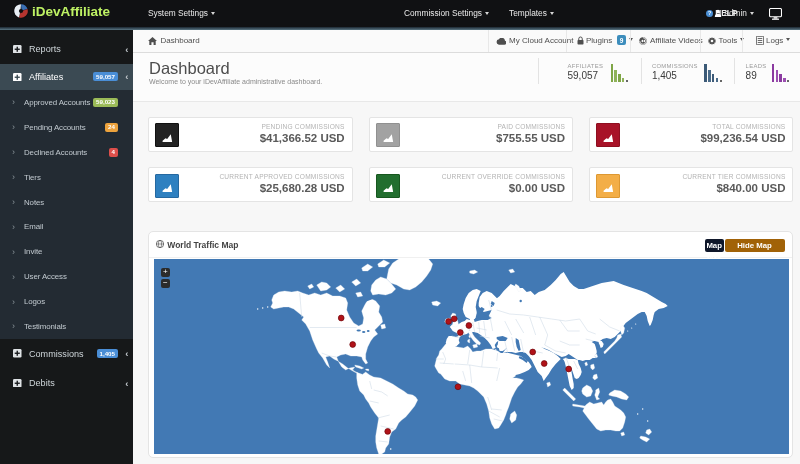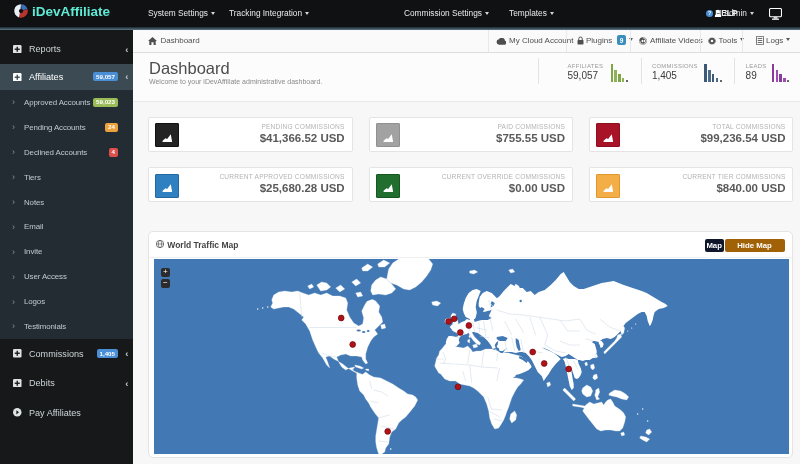--- a/index.html
+++ b/index.html
@@ -3,21 +3,21 @@
 <meta charset="utf-8">
 <style>
 *{margin:0;padding:0;box-sizing:border-box}
 html,body{width:800px;height:464px;overflow:hidden}
 body{font-family:"Liberation Sans",sans-serif;background:#f7f7f7;position:relative}
 .abs{position:absolute}
 
 #navbar{position:absolute;left:0;top:0;width:800px;height:26.5px;background:#101113;z-index:30}
 #navline{position:absolute;left:0;top:26.5px;width:800px;height:3px;background:linear-gradient(#1b2731,#5a7684);z-index:30}
 #logo{position:absolute;left:13px;top:3px;display:flex;align-items:center}
-#logotext{color:#5eead4;font-weight:bold;font-size:13.5px;letter-spacing:0px;margin-left:3px}
+#logotext{color:#bef264;font-weight:bold;font-size:13.5px;letter-spacing:0px;margin-left:3px}
 .navitem{position:absolute;top:0;height:26.5px;line-height:26.5px;color:#eaeaea;font-size:8.3px}
 .caret{display:inline-block;width:0;height:0;border-left:2.6px solid transparent;border-right:2.6px solid transparent;border-top:3.2px solid #d5d5d5;vertical-align:middle;margin-left:3px;margin-bottom:1px}
 
 #sidebar{position:absolute;left:0;top:29.5px;width:133px;height:434.5px;background:#161819;z-index:20}
 .srow{position:relative;display:flex;align-items:center;color:#cfd6da;font-size:9.1px}
 .srow .icn{position:absolute;left:13px;width:8.5px;height:8.5px}
 .srow .lbl{position:absolute;left:29px;white-space:nowrap}
 .srow .lbl2{position:absolute;left:24px;white-space:nowrap;font-size:7.9px;color:#c2cad0;letter-spacing:-0.1px}
 .srow .arr{position:absolute;left:12px;color:#8a949a;font-size:9px}
 .badge{position:absolute;right:15px;color:#fff;font-size:6.2px;font-weight:bold;padding:1.5px 3px;border-radius:2px;line-height:1}
@@ -59,21 +59,20 @@
     <svg width="16" height="16" viewBox="0 0 16 16">
       <circle cx="8" cy="8" r="7.6" fill="#0d0d0f"></circle>
       <path d="M8 1.2 A6.8 6.8 0 0 1 14.5 6 L8.6 7.4 Z" fill="#3a6fb5"></path>
       <path d="M14.5 6 A6.8 6.8 0 0 1 6 14.5 L7.8 8.4 Z" fill="#b5342f"></path>
       <path d="M6 14.5 A6.8 6.8 0 0 1 8 1.2 L7.4 8 Z" fill="#e8eef4"></path>
       <circle cx="8" cy="8" r="2.1" fill="#0d0d0f"></circle>
     </svg>
     <span id="logotext">iDevAffiliate</span>
   </div>
   <span class="navitem" style="left:148px">System Settings<span class="caret"></span></span>
-  <span class="navitem" style="left:229px">Tracking Integration<span class="caret"></span></span>
   <span class="navitem" style="left:404px">Commission Settings<span class="caret"></span></span>
   <span class="navitem" style="left:509px">Templates<span class="caret"></span></span>
   <span class="navitem" style="left:706px;font-weight:bold">
     <svg width="7" height="7" viewBox="0 0 10 10" style="vertical-align:-1px">
         <circle cx="5" cy="5" r="5" fill="#4a8fd4"></circle>
         <text x="5" y="7.6" font-size="7.5" fill="#fff" text-anchor="middle" font-weight="bold">?</text>
       </svg>
     HELP</span>
   <span class="navitem" style="left:714px">
     <svg width="8" height="8" viewBox="0 0 10 10" style="vertical-align:-1px">
@@ -165,27 +164,20 @@
       <span class="chev">‹</span>
   </div>
   <div class="srow" style="height:29.5px">
     <svg class="icn" viewBox="0 0 10 10">
         <rect x="0" y="0" width="10" height="10" rx="1.5" fill="#dfe3e6"></rect>
         <rect x="4.2" y="2" width="1.6" height="6" fill="#17191b"></rect>
         <rect x="2" y="4.2" width="6" height="1.6" fill="#17191b"></rect>
       </svg>
     <span class="lbl">Debits</span>
       <span class="chev">‹</span>
-  </div>
-  <div class="srow" style="height:29.5px">
-    <svg class="icn" viewBox="0 0 10 10">
-        <circle cx="5" cy="5" r="5" fill="#dfe3e6"></circle>
-        <path d="M4 2.5 L7 5 L4 7.5 Z" fill="#17191b"></path>
-      </svg>
-    <span class="lbl">Pay Affiliates</span>
   </div>
 </div>
 
 <div id="content">
   <div id="crumbbar">
     <svg class="abs" style="left:15px;top:7px" width="9" height="8" viewBox="0 0 10 9">
         <path d="M5 0 L10 4.5 L8.6 4.5 L8.6 9 L6.2 9 L6.2 6 L3.8 6 L3.8 9 L1.4 9 L1.4 4.5 L0 4.5 Z" fill="#4e4e4e"></path>
       </svg>
     <span class="crumbitem" style="left:27.5px">Dashboard</span>
     <span class="csep" style="left:355px"></span>

